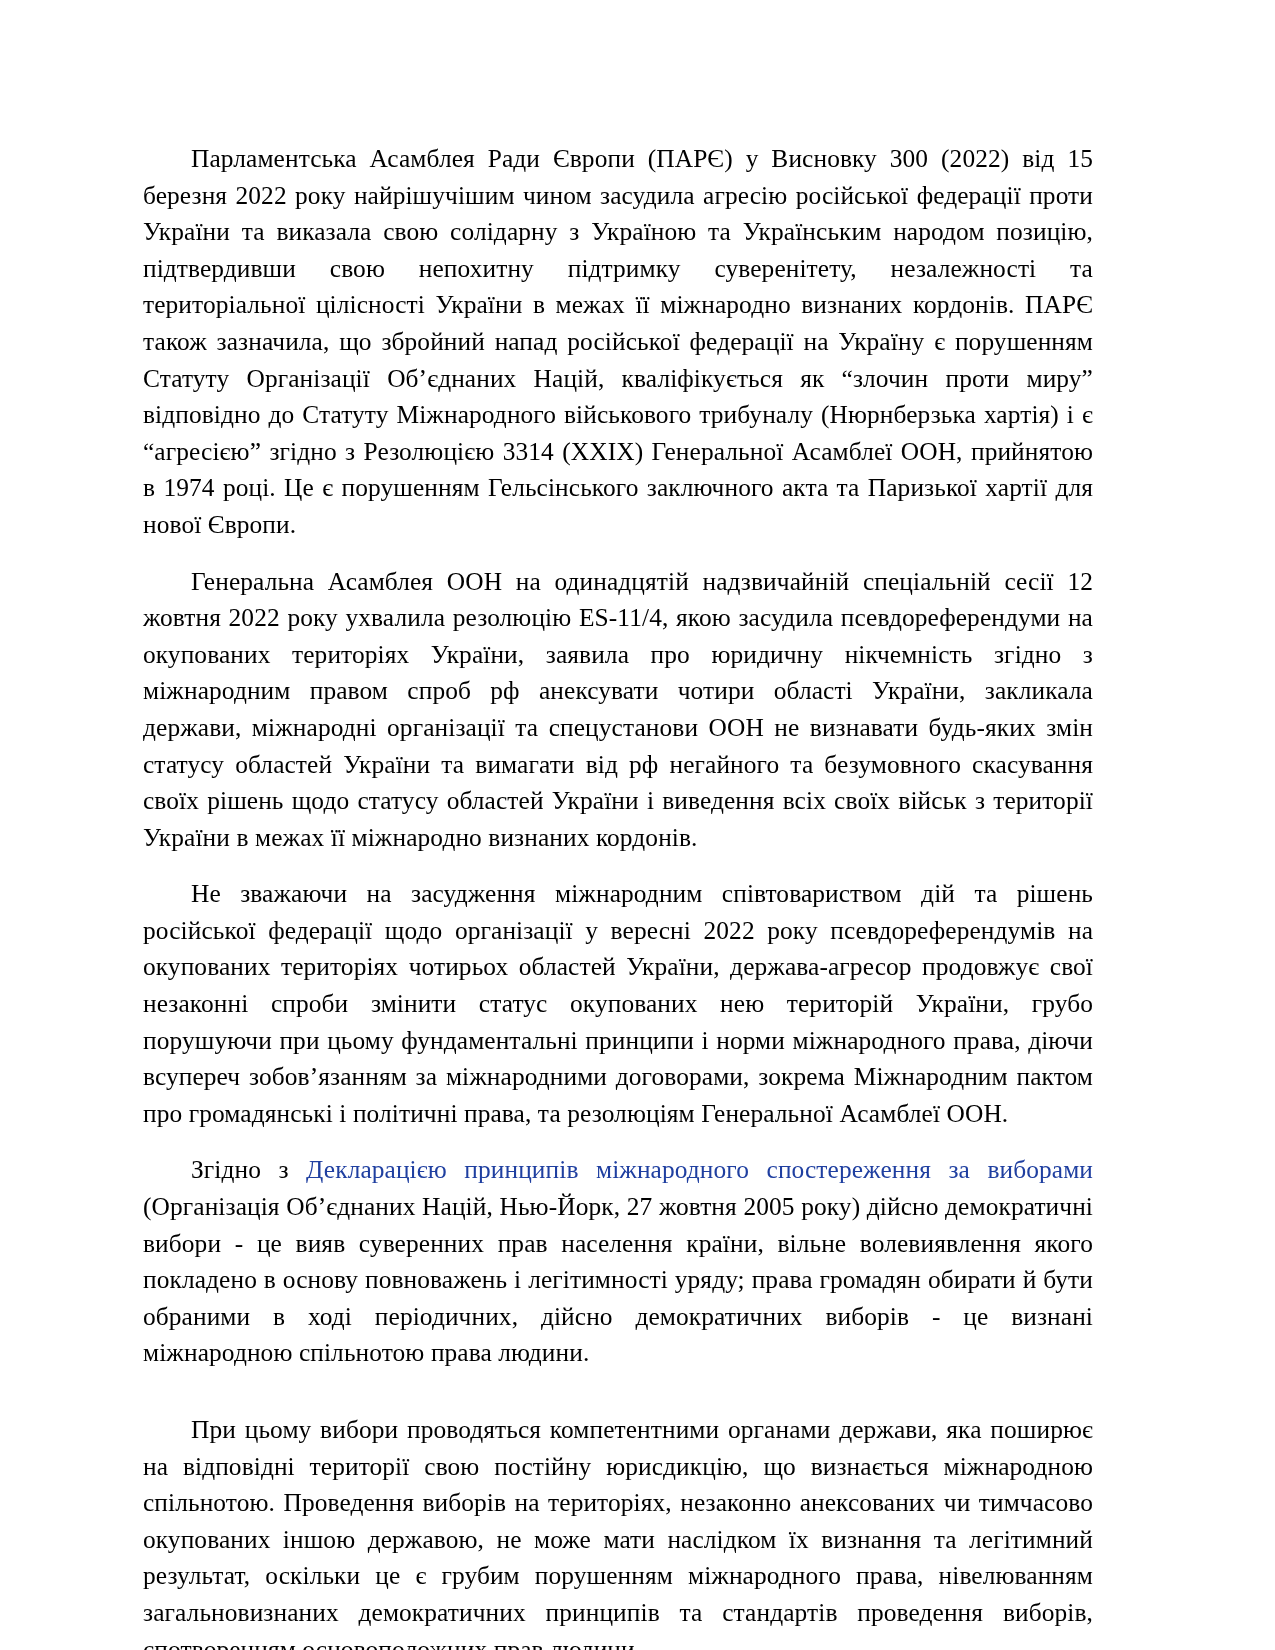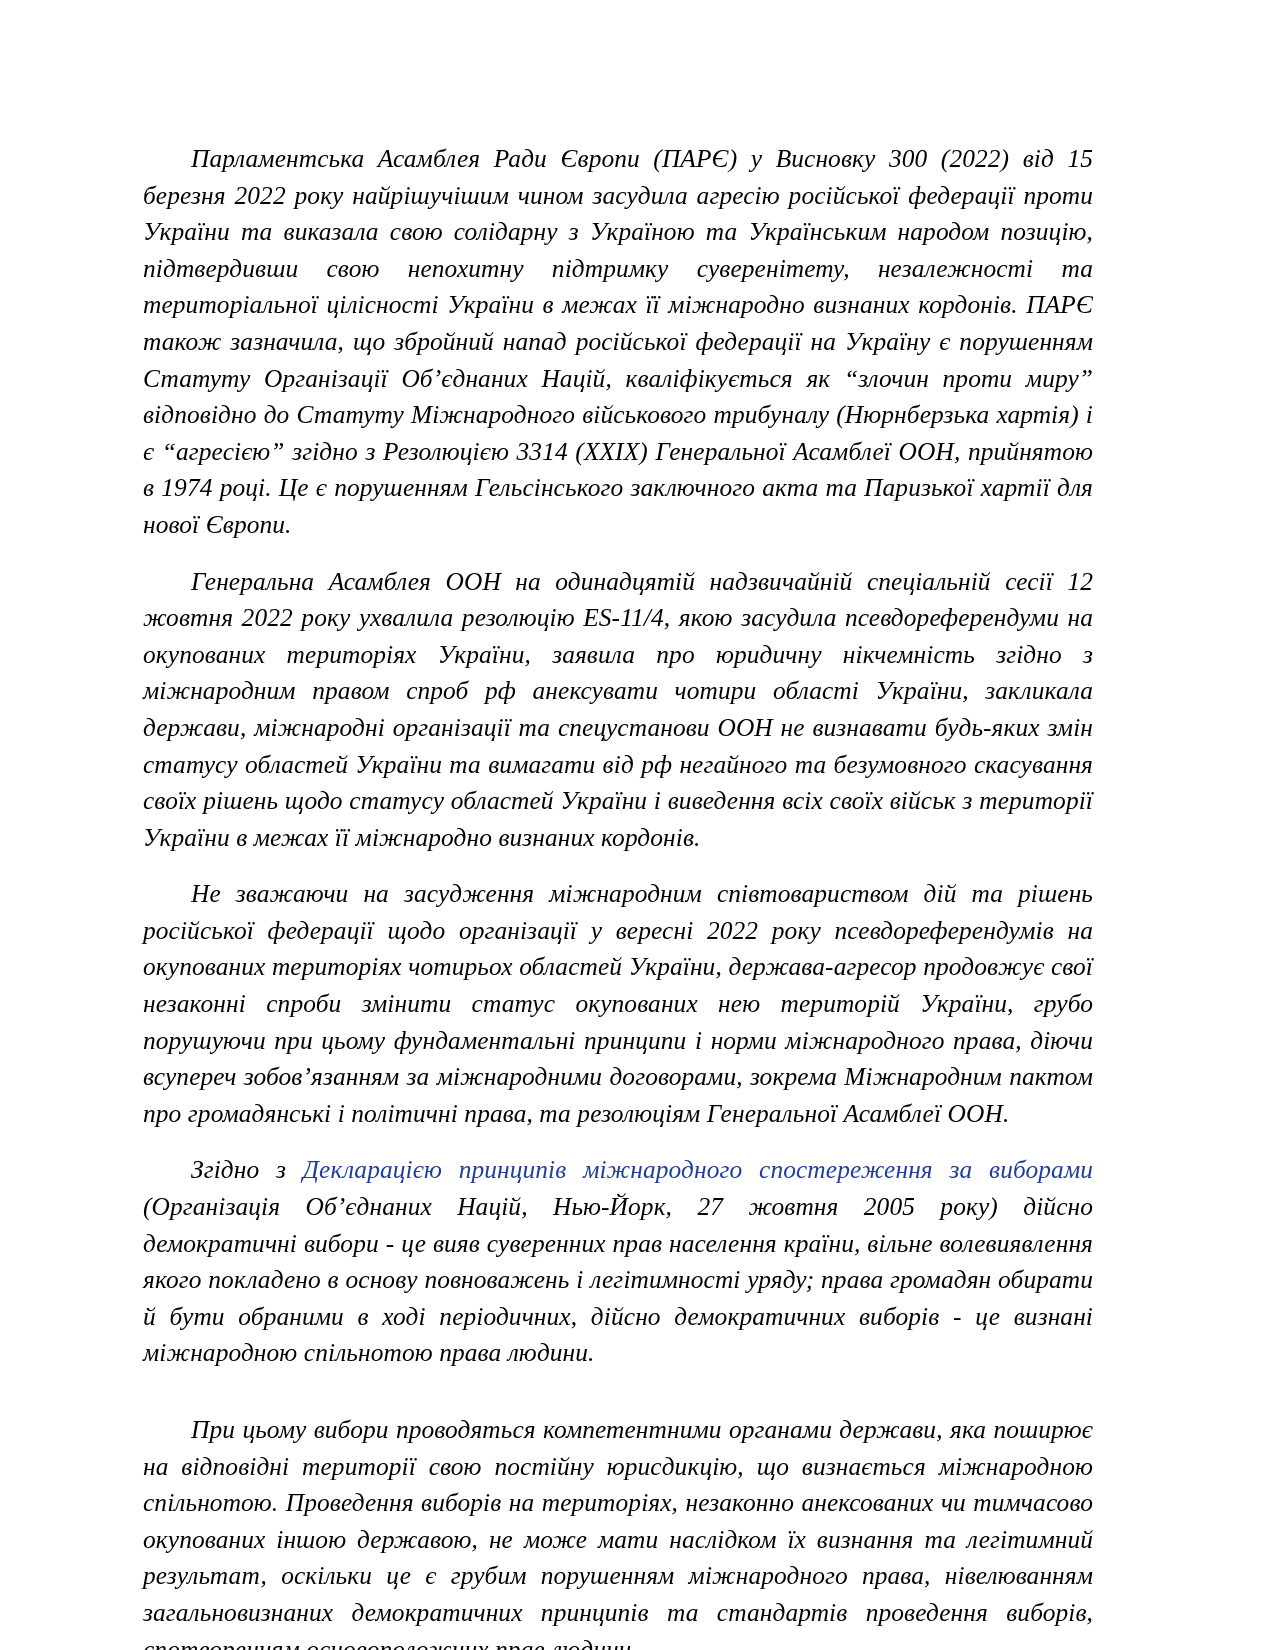--- a/index.html
+++ b/index.html
@@ -13,21 +13,20 @@
     font-family: "Liberation Serif", "DejaVu Serif", serif;
     color: #000000;
     overflow: hidden;
   }
   .page {
     position: relative;
     width: 1103px;
     height: 1650px;
     background: #ffffff;
     box-sizing: border-box;
-    font-style: italic;
   }
   .content {
     position: absolute;
     left: 143px;
     top: 140px;
     width: 950px;
   }
   p.para {
     margin: 0 0 20px 0;
     text-align: justify;

